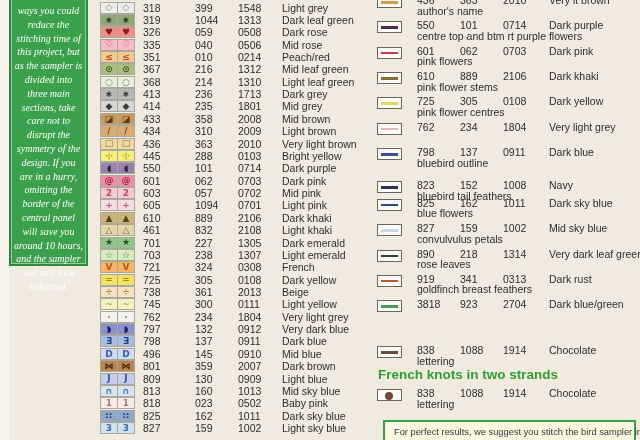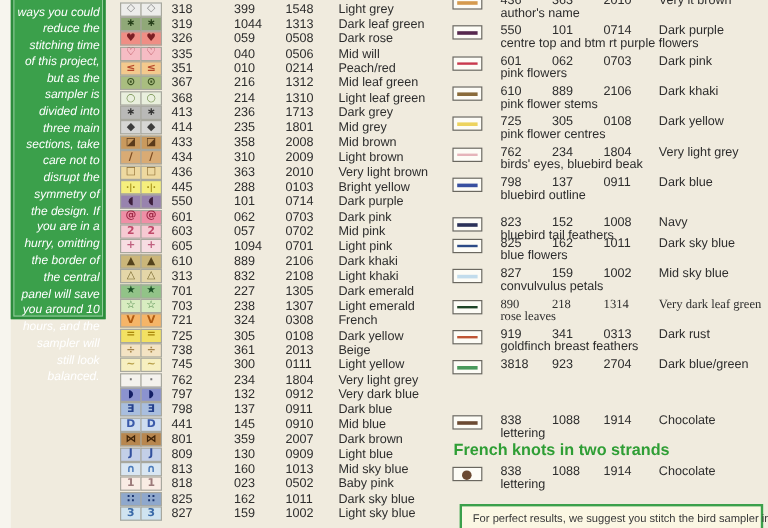--- a/index.html
+++ b/index.html
@@ -2,22 +2,22 @@
 <html><head>
 <meta charset="utf-8">
 <style>
   html,body{margin:0;padding:0;}
   #page{position:relative;width:640px;height:440px;background:#f0ebde;overflow:hidden;
         font-family:"Liberation Sans",sans-serif;color:#2d2d2d;}
   #left-edge{position:absolute;left:0;top:0;width:9px;height:440px;background:#f7f5ee;}
   
   #sidebar{position:absolute;left:9px;top:-4px;width:79px;height:270px;background:#3ba04b;
            border:2px solid #2c8c3c;box-shadow:inset 0 0 0 1px rgba(255,255,255,.45);box-sizing:border-box;}
-  #sidebar .txt{position:absolute;left:3px;right:3px;top:6px;text-align:right;color:#ffffff;
-           font-family:Liberation Sans, sans-serif;font-style:italic;font-size:10px;line-height:13.8px;}
+  #sidebar .txt{position:absolute;left:3px;right:3px;top:6px;text-align:center;color:#ffffff;
+           font-family:Liberation Serif, serif;font-style:italic;font-size:10px;line-height:13.8px;}
   
   .krow{position:absolute;left:0;width:372px;height:12.4px;font-size:10.5px;line-height:12.4px;}
   .cells{position:absolute;left:100px;top:0;display:flex;}
   .cell{width:16px;height:10px;border:1px solid #a8a89e;display:flex;align-items:center;justify-content:center;
         font-size:9px;font-weight:bold;font-family:"DejaVu Sans",sans-serif;}
   .cell+.cell{margin-left:-1px;}
   .kdmc{position:absolute;left:143px;}
   .kanc{position:absolute;left:195px;}
   .kmad{position:absolute;left:238px;}
   .knam{position:absolute;left:282px;white-space:nowrap;}
@@ -80,21 +80,21 @@
         <span class="knam">Dark rose</span>
       </div>
       <div class="krow" style="top: 38.61px;">
         <div class="cells">
           <div class="cell" style="background: rgb(246, 188, 196); color: rgb(168, 51, 64);">♡</div>
           <div class="cell" style="background: rgb(246, 188, 196); color: rgb(168, 51, 64);">♡</div>
         </div>
         <span class="kdmc">335</span>
         <span class="kanc">040</span>
         <span class="kmad">0506</span>
-        <span class="knam">Mid will</span>
+        <span class="knam">Mid rose</span>
       </div>
       <div class="krow" style="top: 50.98px;">
         <div class="cells">
           <div class="cell" style="background: rgb(243, 201, 141); color: rgb(181, 71, 42);">≤</div>
           <div class="cell" style="background: rgb(243, 201, 141); color: rgb(181, 71, 42);">≤</div>
         </div>
         <span class="kdmc">351</span>
         <span class="kanc">010</span>
         <span class="kmad">0214</span>
         <span class="knam">Peach/red</span>
@@ -227,21 +227,21 @@
         <span class="kdmc">610</span>
         <span class="kanc">889</span>
         <span class="kmad">2106</span>
         <span class="knam">Dark khaki</span>
       </div>
       <div class="krow" style="top: 224.16px;">
         <div class="cells">
           <div class="cell" style="background: rgb(228, 214, 168); color: rgb(122, 106, 48);">△</div>
           <div class="cell" style="background: rgb(228, 214, 168); color: rgb(122, 106, 48);">△</div>
         </div>
-        <span class="kdmc">313</span>
+        <span class="kdmc">461</span>
         <span class="kanc">832</span>
         <span class="kmad">2108</span>
         <span class="knam">Light khaki</span>
       </div>
       <div class="krow" style="top: 236.53px;">
         <div class="cells">
           <div class="cell" style="background: rgb(146, 195, 136); color: rgb(29, 82, 38);">★</div>
           <div class="cell" style="background: rgb(146, 195, 136); color: rgb(29, 82, 38);">★</div>
         </div>
         <span class="kdmc">701</span>
@@ -327,21 +327,21 @@
         <span class="kdmc">798</span>
         <span class="kanc">137</span>
         <span class="kmad">0911</span>
         <span class="knam">Dark blue</span>
       </div>
       <div class="krow" style="top: 347.86px;">
         <div class="cells">
           <div class="cell" style="background: rgb(205, 220, 240); color: rgb(58, 90, 170);">D</div>
           <div class="cell" style="background: rgb(205, 220, 240); color: rgb(58, 90, 170);">D</div>
         </div>
-        <span class="kdmc">441</span>
+        <span class="kdmc">496</span>
         <span class="kanc">145</span>
         <span class="kmad">0910</span>
         <span class="knam">Mid blue</span>
       </div>
       <div class="krow" style="top: 360.23px;">
         <div class="cells">
           <div class="cell" style="background: rgb(184, 135, 79); color: rgb(61, 34, 8);">⋈</div>
           <div class="cell" style="background: rgb(184, 135, 79); color: rgb(61, 34, 8);">⋈</div>
         </div>
         <span class="kdmc">801</span>
@@ -453,21 +453,20 @@
         <span class="ouse">pink flower centres</span>
       </div>
       <div class="orow" style="top: 121.75px;">
         <div class="swatch">
           <div class="line" style="background: rgb(229, 180, 186);"></div>
         </div>
         <span class="odmc">762</span>
         <span class="oanc">234</span>
         <span class="omad">1804</span>
         <span class="onam">Very light grey</span>
-        <span class="ouse">birds' eyes, bluebird beak</span>
       </div>
       <div class="orow" style="top: 147.1px;">
         <div class="swatch">
           <div class="line" style="background: rgb(57, 80, 160);"></div>
         </div>
         <span class="odmc">798</span>
         <span class="oanc">137</span>
         <span class="omad">0911</span>
         <span class="onam">Dark blue</span>
         <span class="ouse">bluebird outline</span>
@@ -495,21 +494,21 @@
       <div class="orow" style="top: 223.15px;">
         <div class="swatch">
           <div class="line" style="background: rgb(194, 220, 236);"></div>
         </div>
         <span class="odmc">827</span>
         <span class="oanc">159</span>
         <span class="omad">1002</span>
         <span class="onam">Mid sky blue</span>
         <span class="ouse">convulvulus petals</span>
       </div>
-      <div class="orow" style="top: 248.5px; font-family: Liberation Serif, serif;">
+      <div class="orow" style="top: 248.5px;">
         <div class="swatch">
           <div class="line" style="background: rgb(31, 69, 39);"></div>
         </div>
         <span class="odmc">890</span>
         <span class="oanc">218</span>
         <span class="omad">1314</span>
         <span class="onam">Very dark leaf green</span>
         <span class="ouse">rose leaves</span>
       </div>
       <div class="orow" style="top: 273.85px;">

